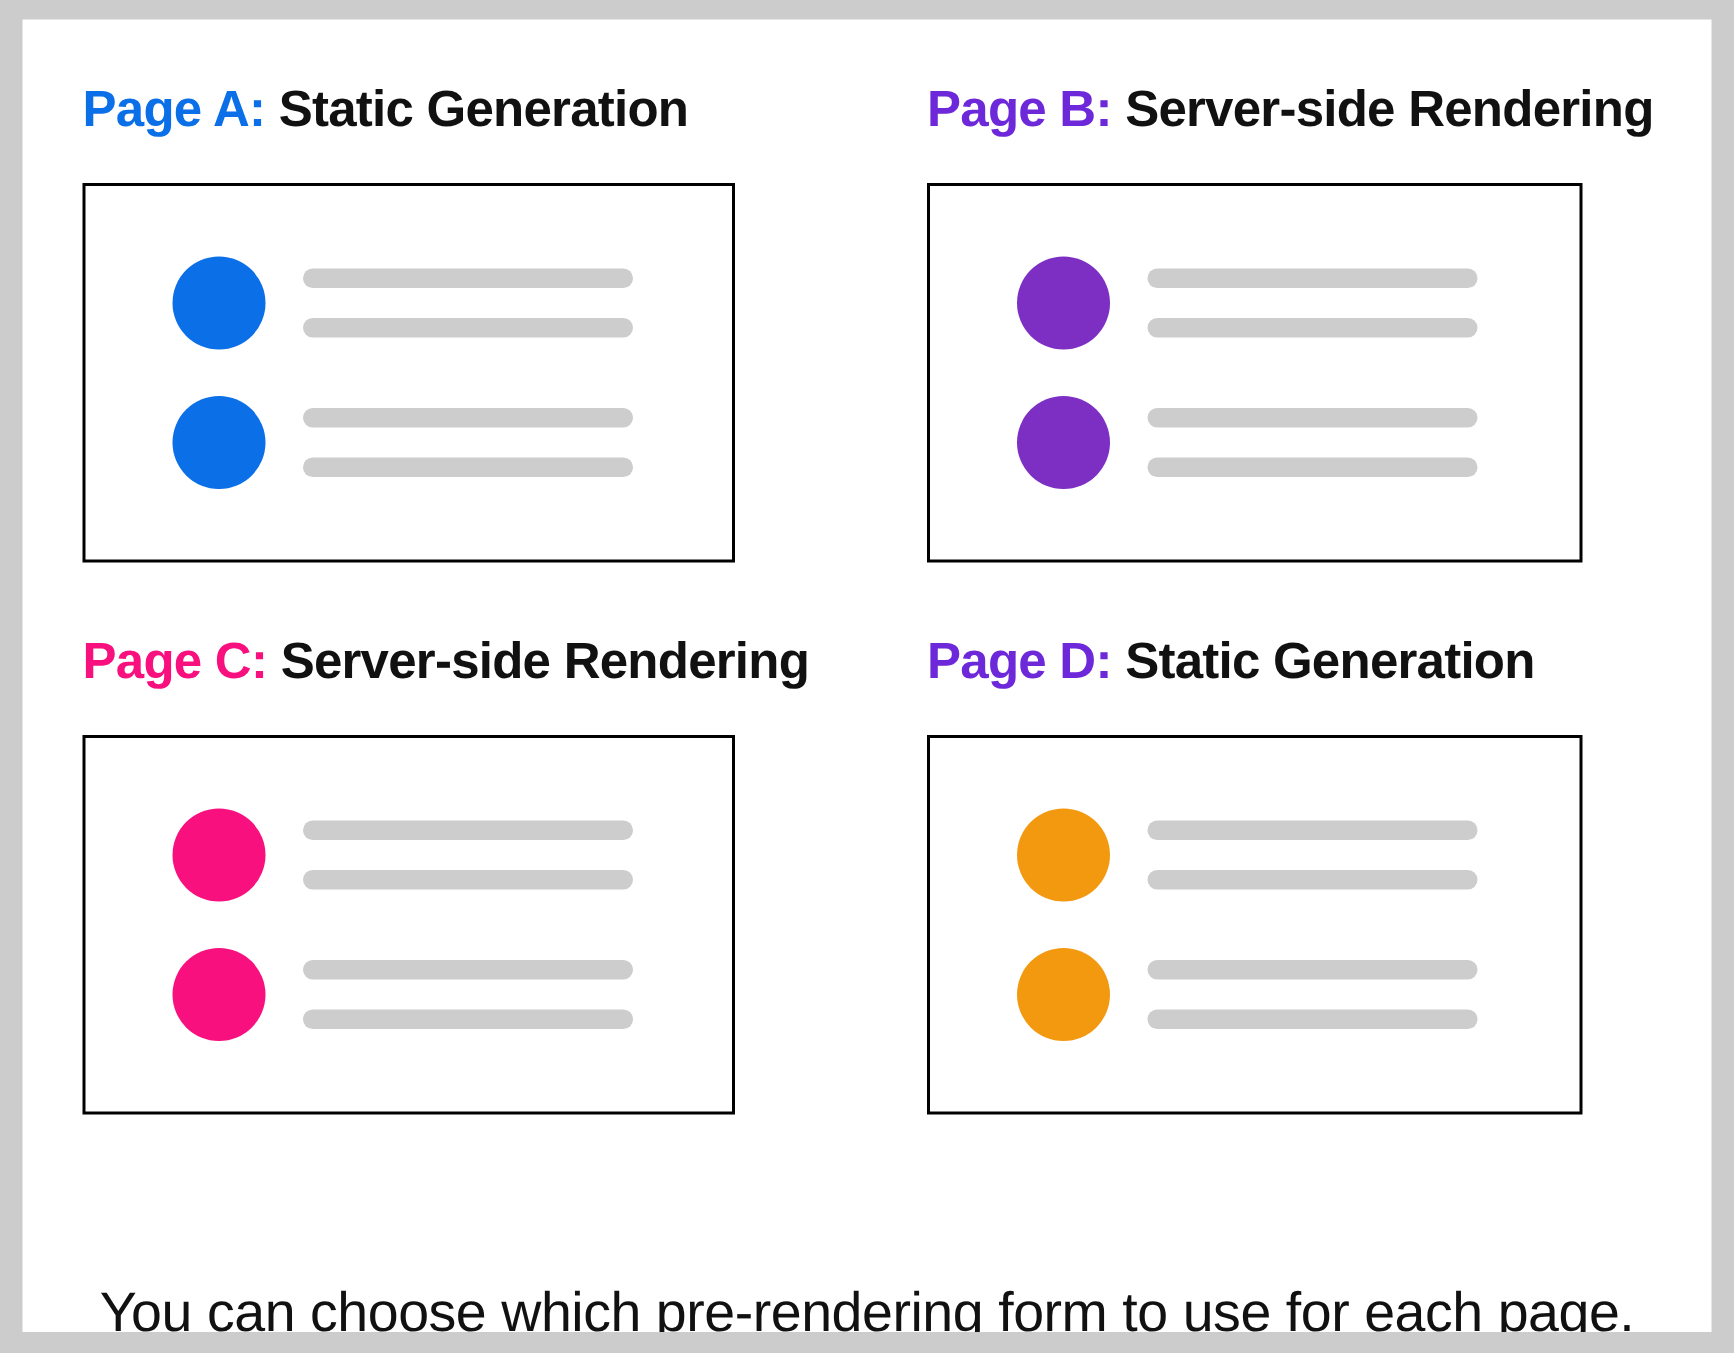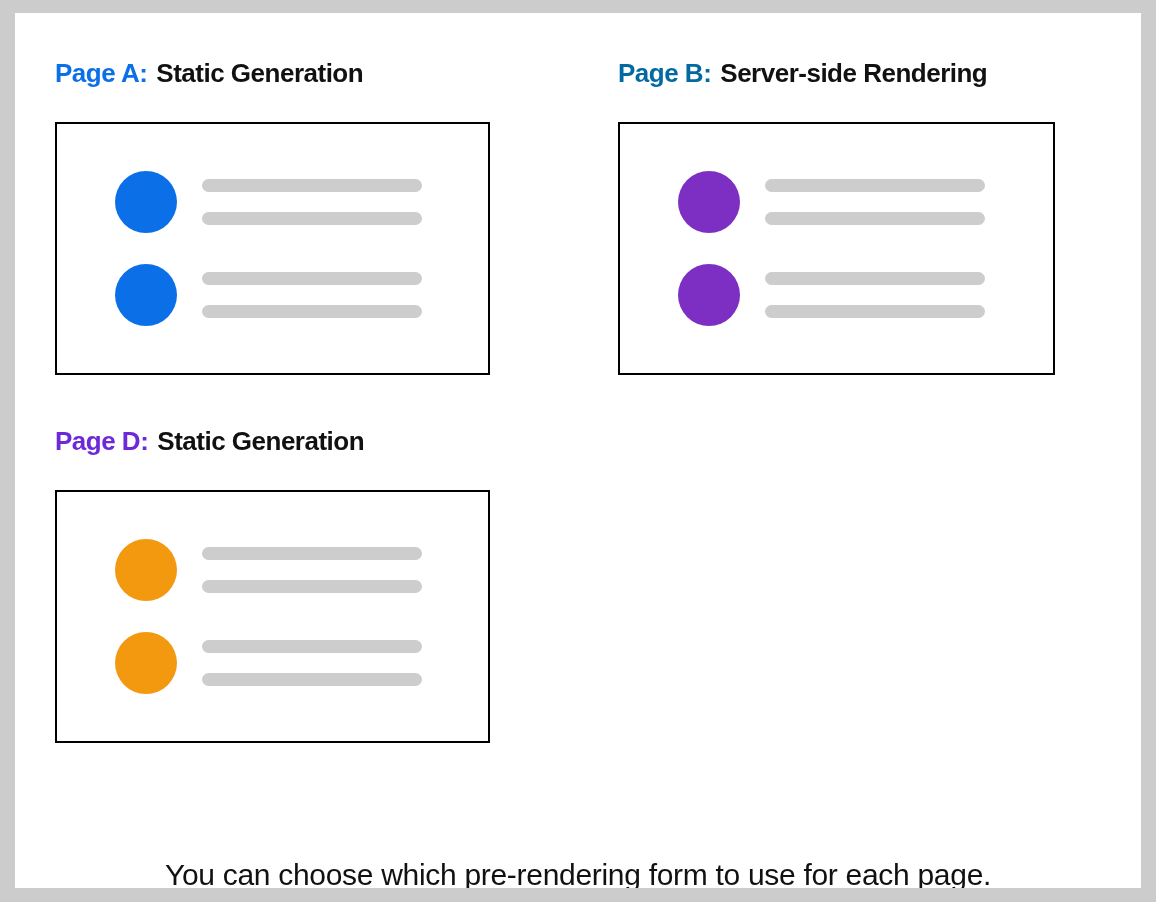--- a/index.html
+++ b/index.html
@@ -24,21 +24,21 @@
   }
   .grid {
     display: grid;
     grid-template-columns: 435px 437px;
     column-gap: 128px;
     margin-left: 40px;
     width: max-content;
   }
   .heading {
     margin: 0 0 28px 0;
-    font-size: 26px;
+    font-size: 34px;
     line-height: 41px;
     font-weight: bold;
     letter-spacing: -0.5px;
     color: #111111;
     white-space: nowrap;
   }
   .page-label { margin-right: 9px; }
   .card {
     height: 253px;
     border: 2px solid #000000;
@@ -69,21 +69,21 @@
     gap: 20px;
   }
   .line {
     width: 220px;
     height: 13px;
     border-radius: 7px;
     background: #cdcdcd;
   }
   .caption {
     margin: 67px 0 0 0;
-    font-size: 30px;
+    font-size: 37px;
     line-height: 37px;
     color: #111111;
     text-align: center;
     letter-spacing: -0.3px;
   }
 </style>
 </head>
 <body>
 
 <div class="frame">
@@ -107,40 +107,61 @@
             <div class="lines">
               <span class="line"></span>
               <span class="line"></span>
             </div>
           </div>
         </div>
       </section>
 
       <section class="cell">
         <h2 class="heading">
-          <span class="page-label" style="color: #0369a1;">Page B:</span><span class="page-method">Server-side Rendering</span>
+          <span class="page-label" style="color: #6d28d9;">Page B:</span><span class="page-method">Server-side Rendering</span>
         </h2>
         <div class="card">
           <div class="row">
             <span class="dot" style="background-color: rgb(125, 47, 196);"></span>
             <div class="lines">
               <span class="line"></span>
               <span class="line"></span>
             </div>
           </div>
           <div class="row">
             <span class="dot" style="background-color: rgb(125, 47, 196);"></span>
             <div class="lines">
               <span class="line"></span>
               <span class="line"></span>
             </div>
           </div>
         </div>
       </section>
 
+      <section class="cell">
+        <h2 class="heading">
+          <span class="page-label" style="color: rgb(248, 16, 126);">Page C:</span><span class="page-method">Server-side Rendering</span>
+        </h2>
+        <div class="card">
+          <div class="row">
+            <span class="dot" style="background-color: rgb(248, 16, 126);"></span>
+            <div class="lines">
+              <span class="line"></span>
+              <span class="line"></span>
+            </div>
+          </div>
+          <div class="row">
+            <span class="dot" style="background-color: rgb(248, 16, 126);"></span>
+            <div class="lines">
+              <span class="line"></span>
+              <span class="line"></span>
+            </div>
+          </div>
+        </div>
+      </section>
 
       <section class="cell">
         <h2 class="heading">
           <span class="page-label" style="color: #6d28d9;">Page D:</span><span class="page-method">Static Generation</span>
         </h2>
         <div class="card">
           <div class="row">
             <span class="dot" style="background-color: rgb(242, 153, 15);"></span>
             <div class="lines">
               <span class="line"></span>

